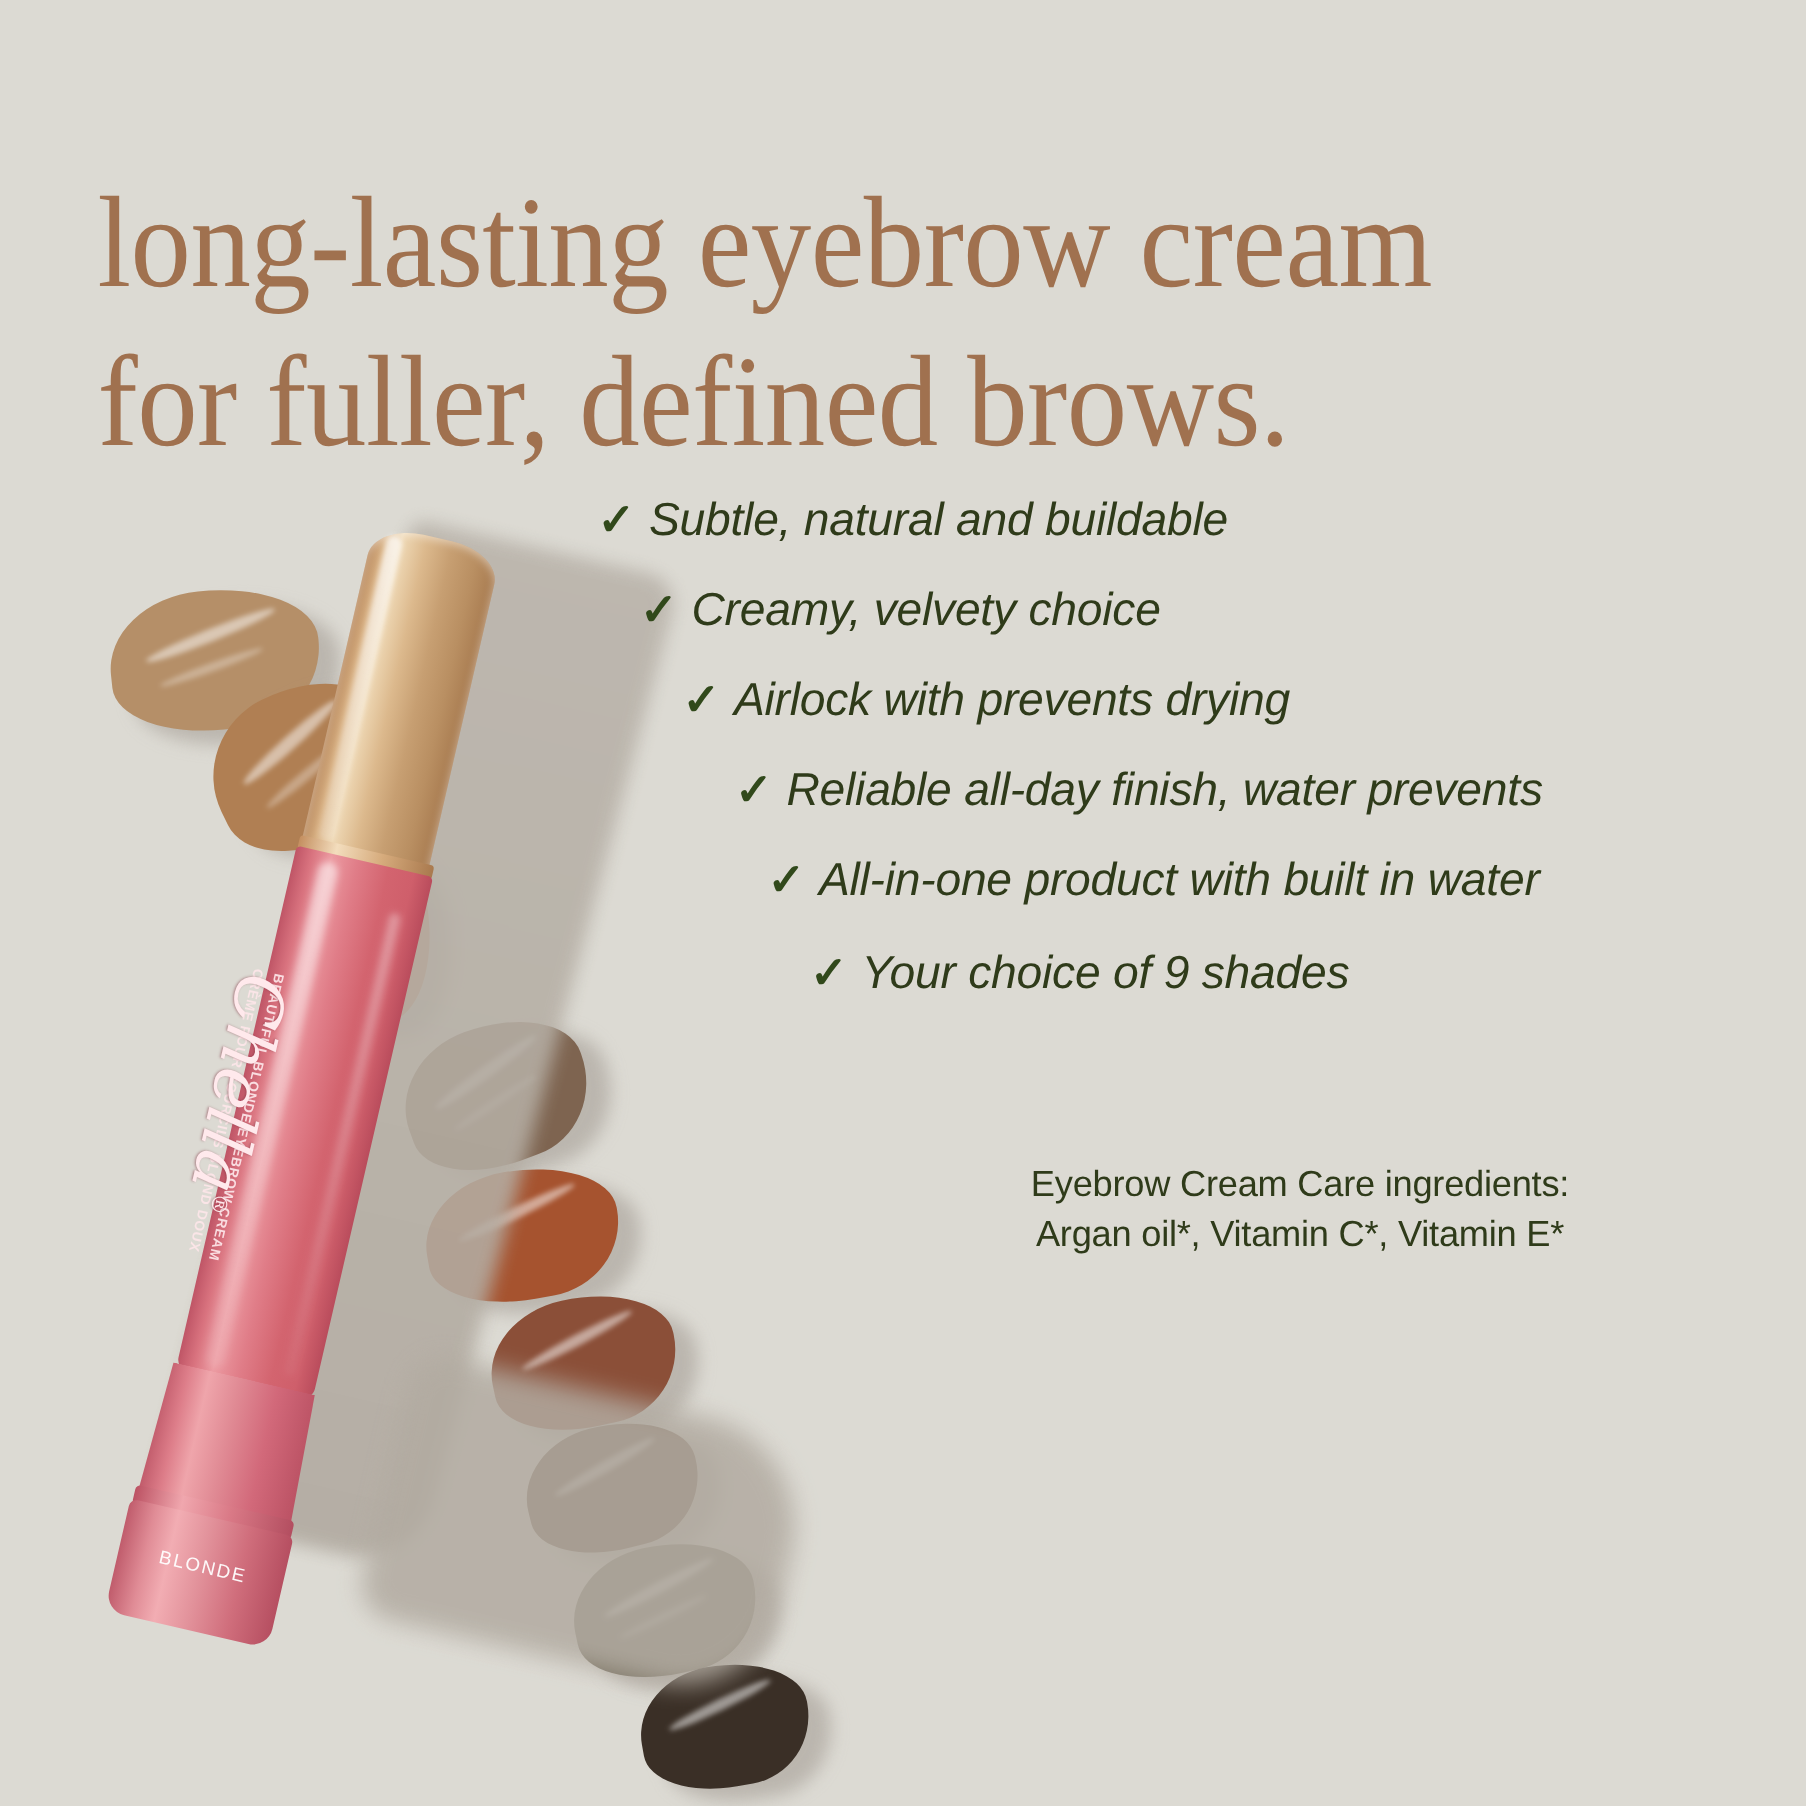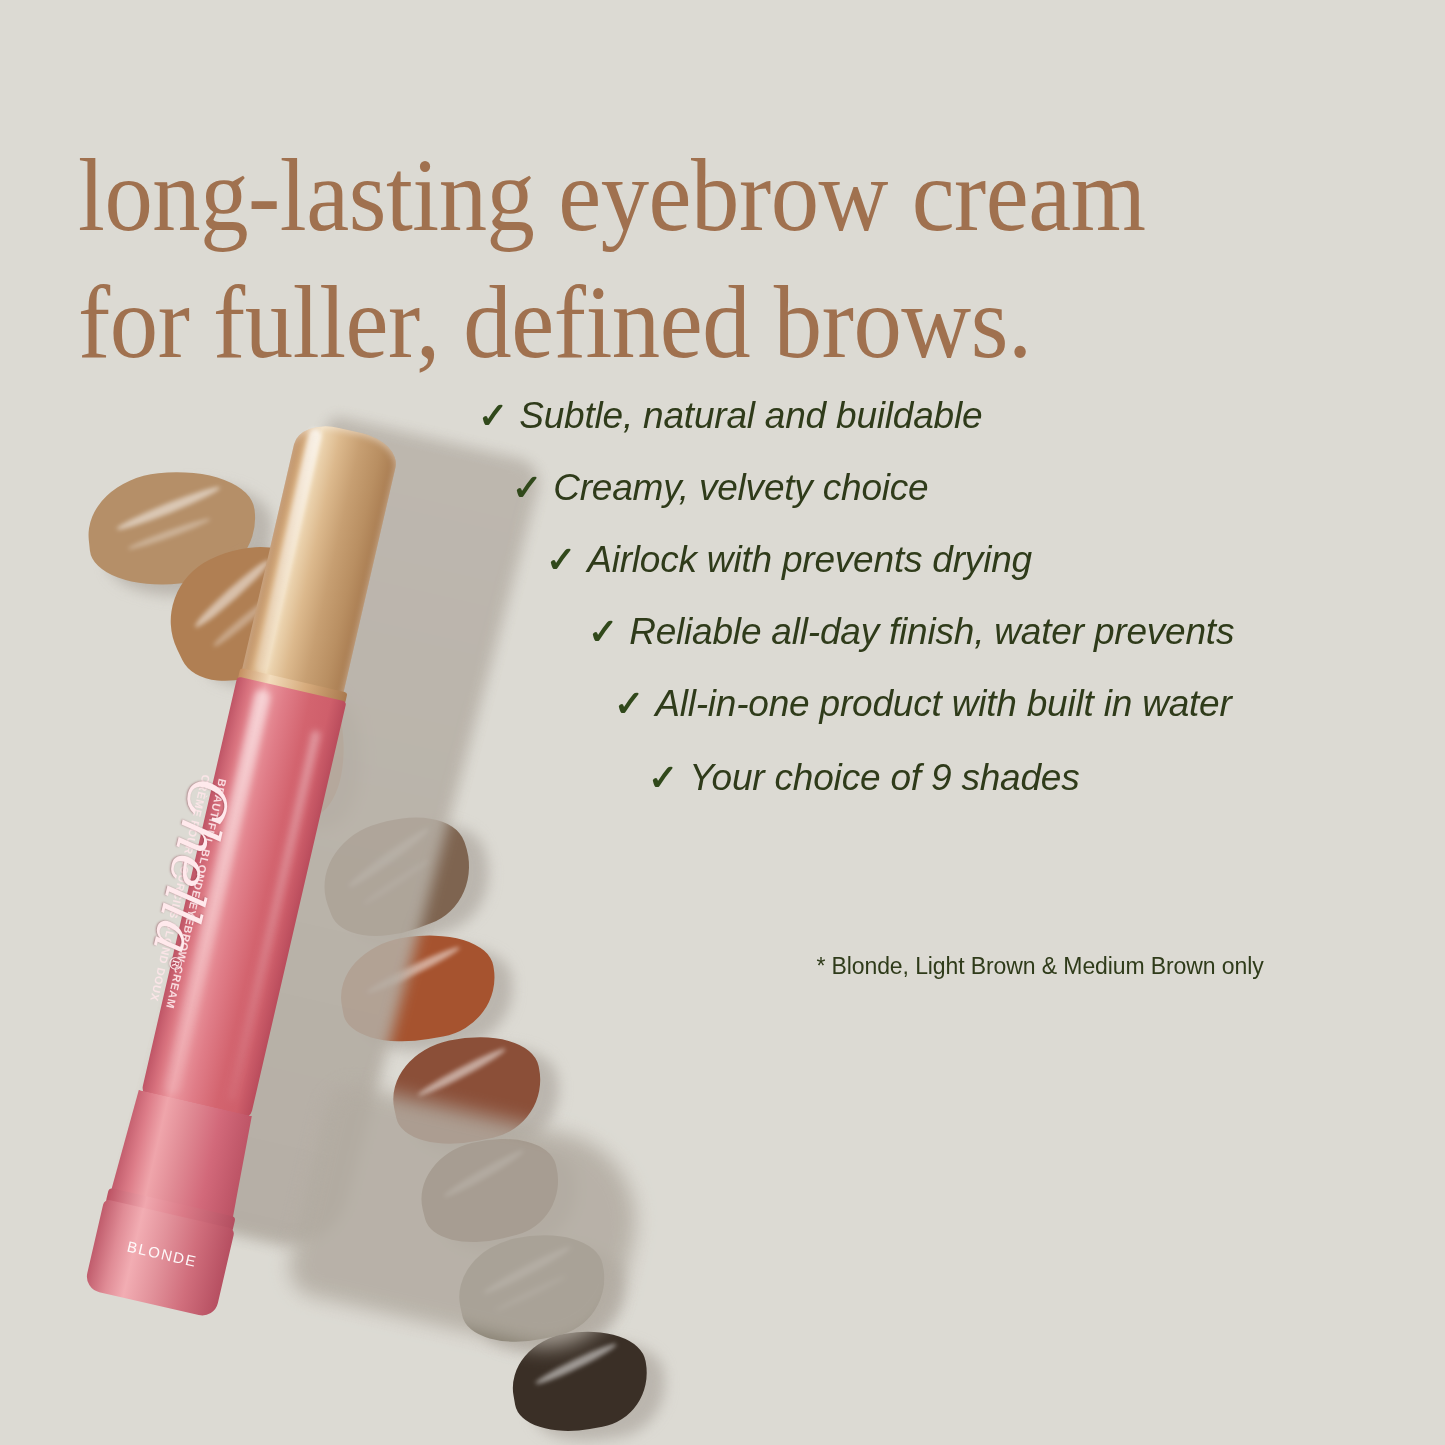--- a/index.html
+++ b/index.html
@@ -508,16 +508,17 @@
     </div>
 
     <div class="bullet b5">
       <span class="check">✓</span>
       <span class="btext">Your choice of 9 shades</span>
     </div>
 
   </div>
 
   <div class="ingredients">
-    <span class="ing-note">* Blonde, Light Brown &amp; Medium Brown only</span>
+    <span class="ing-line">Eyebrow Cream Care ingredients:</span>
+    <span class="ing-line">Argan oil*, Vitamin C*, Vitamin E*</span>
   </div>
 
 </div>
 
 </body></html>

